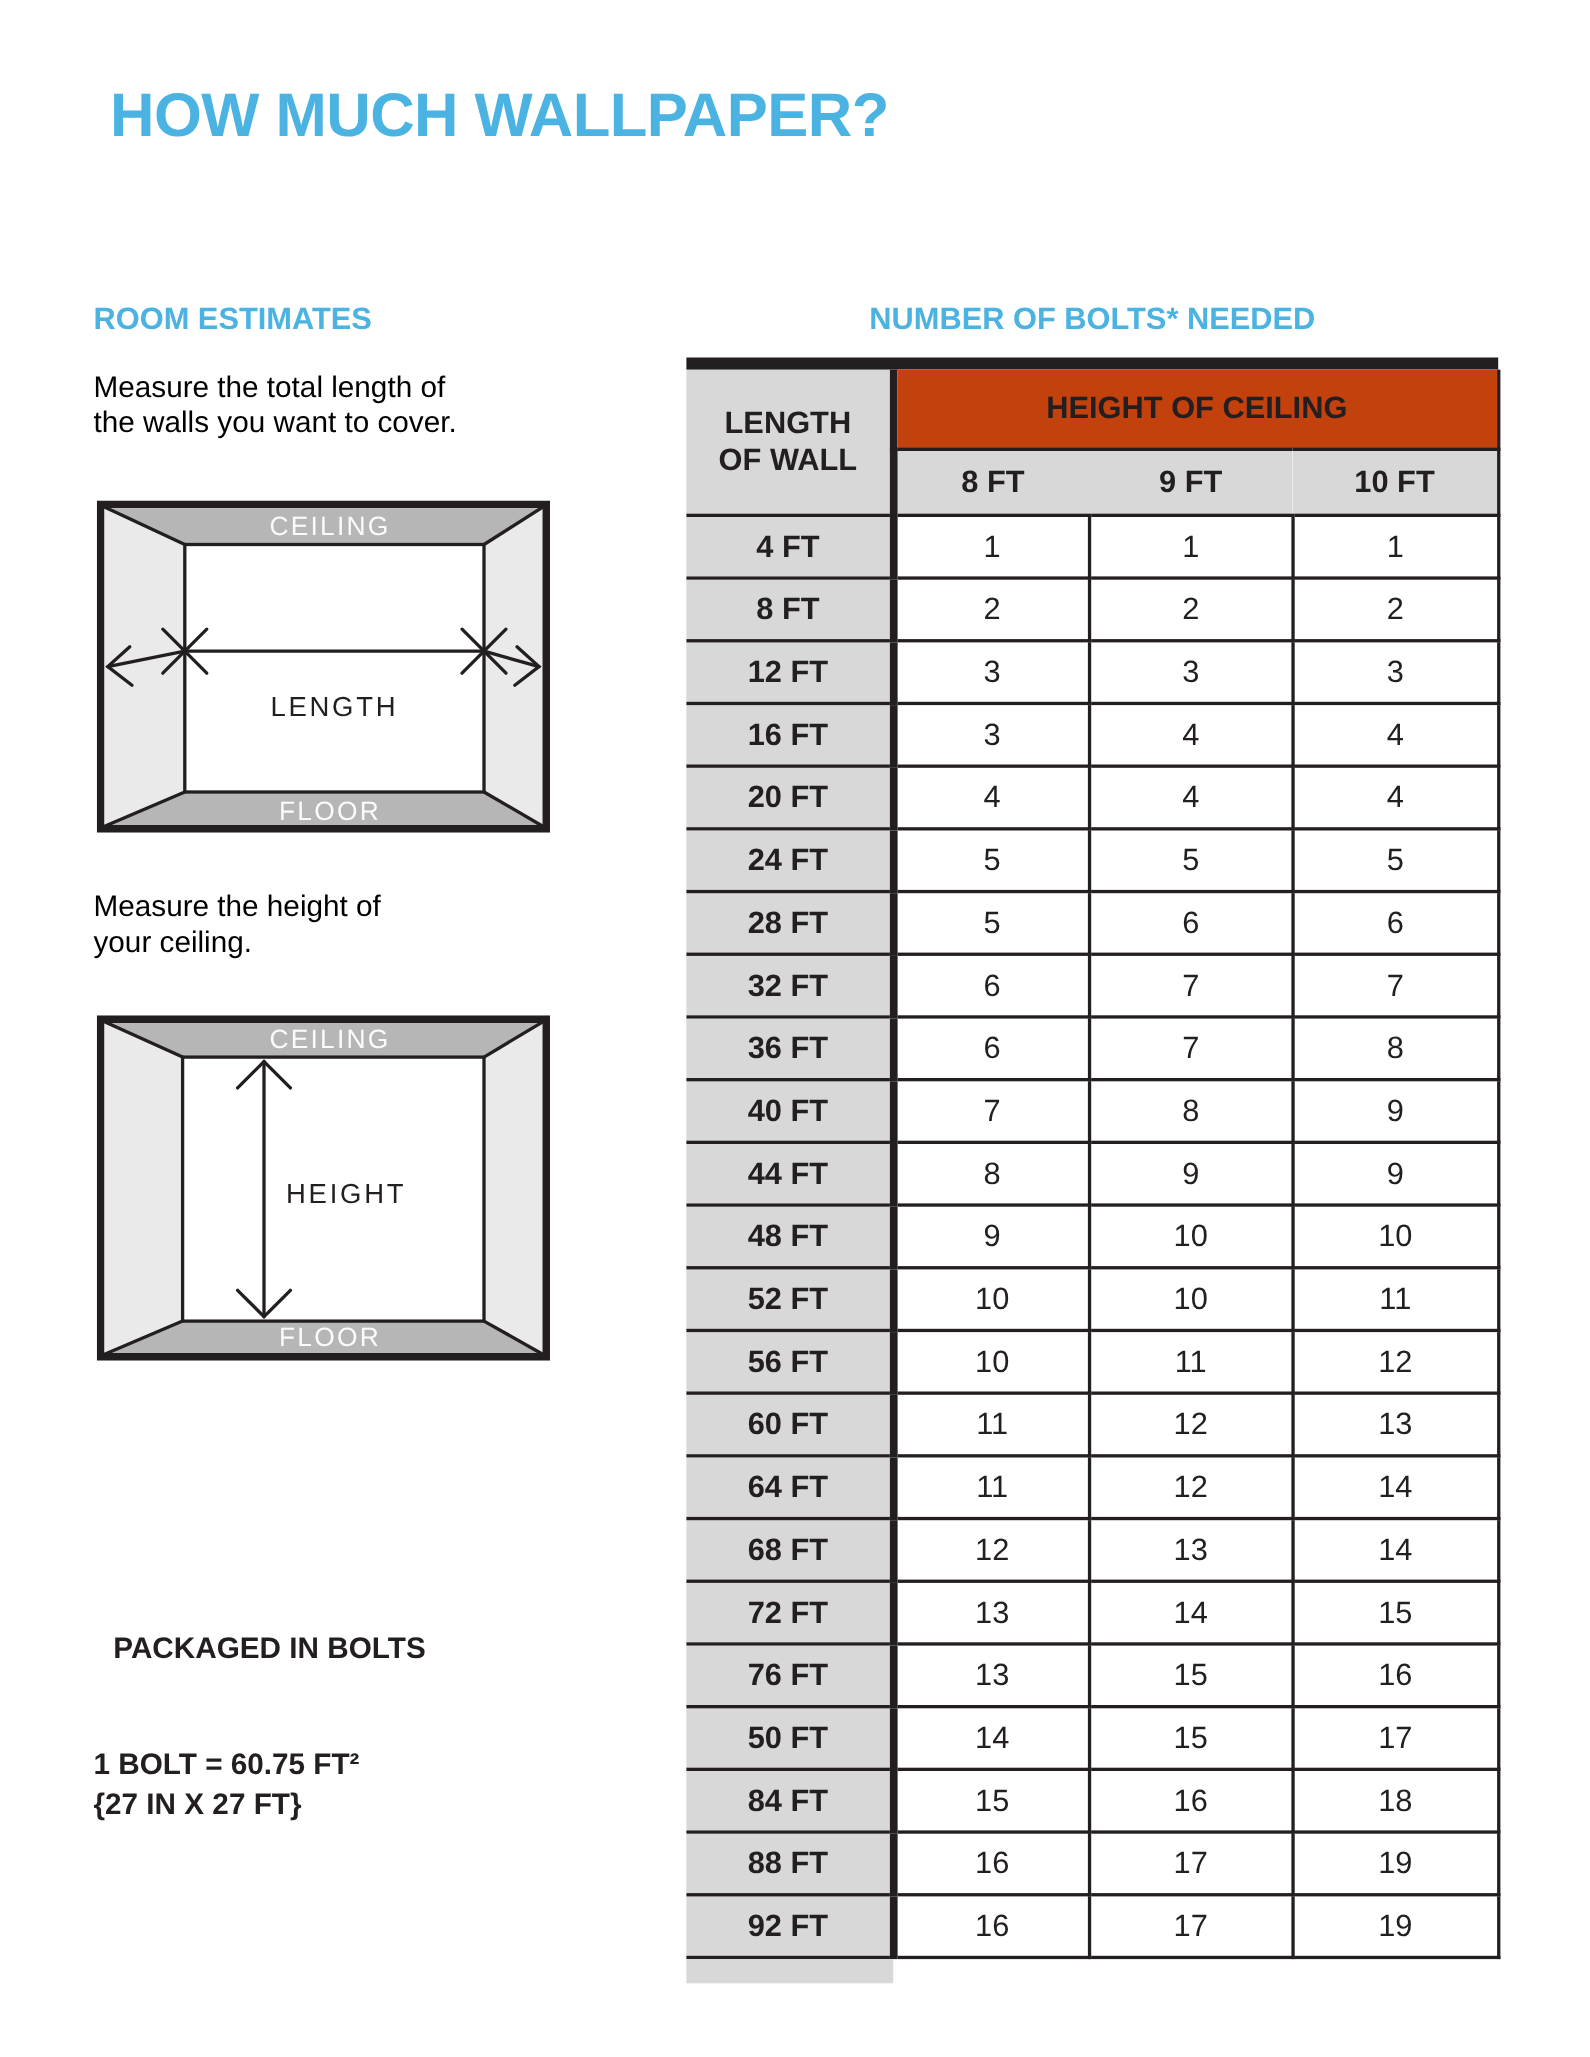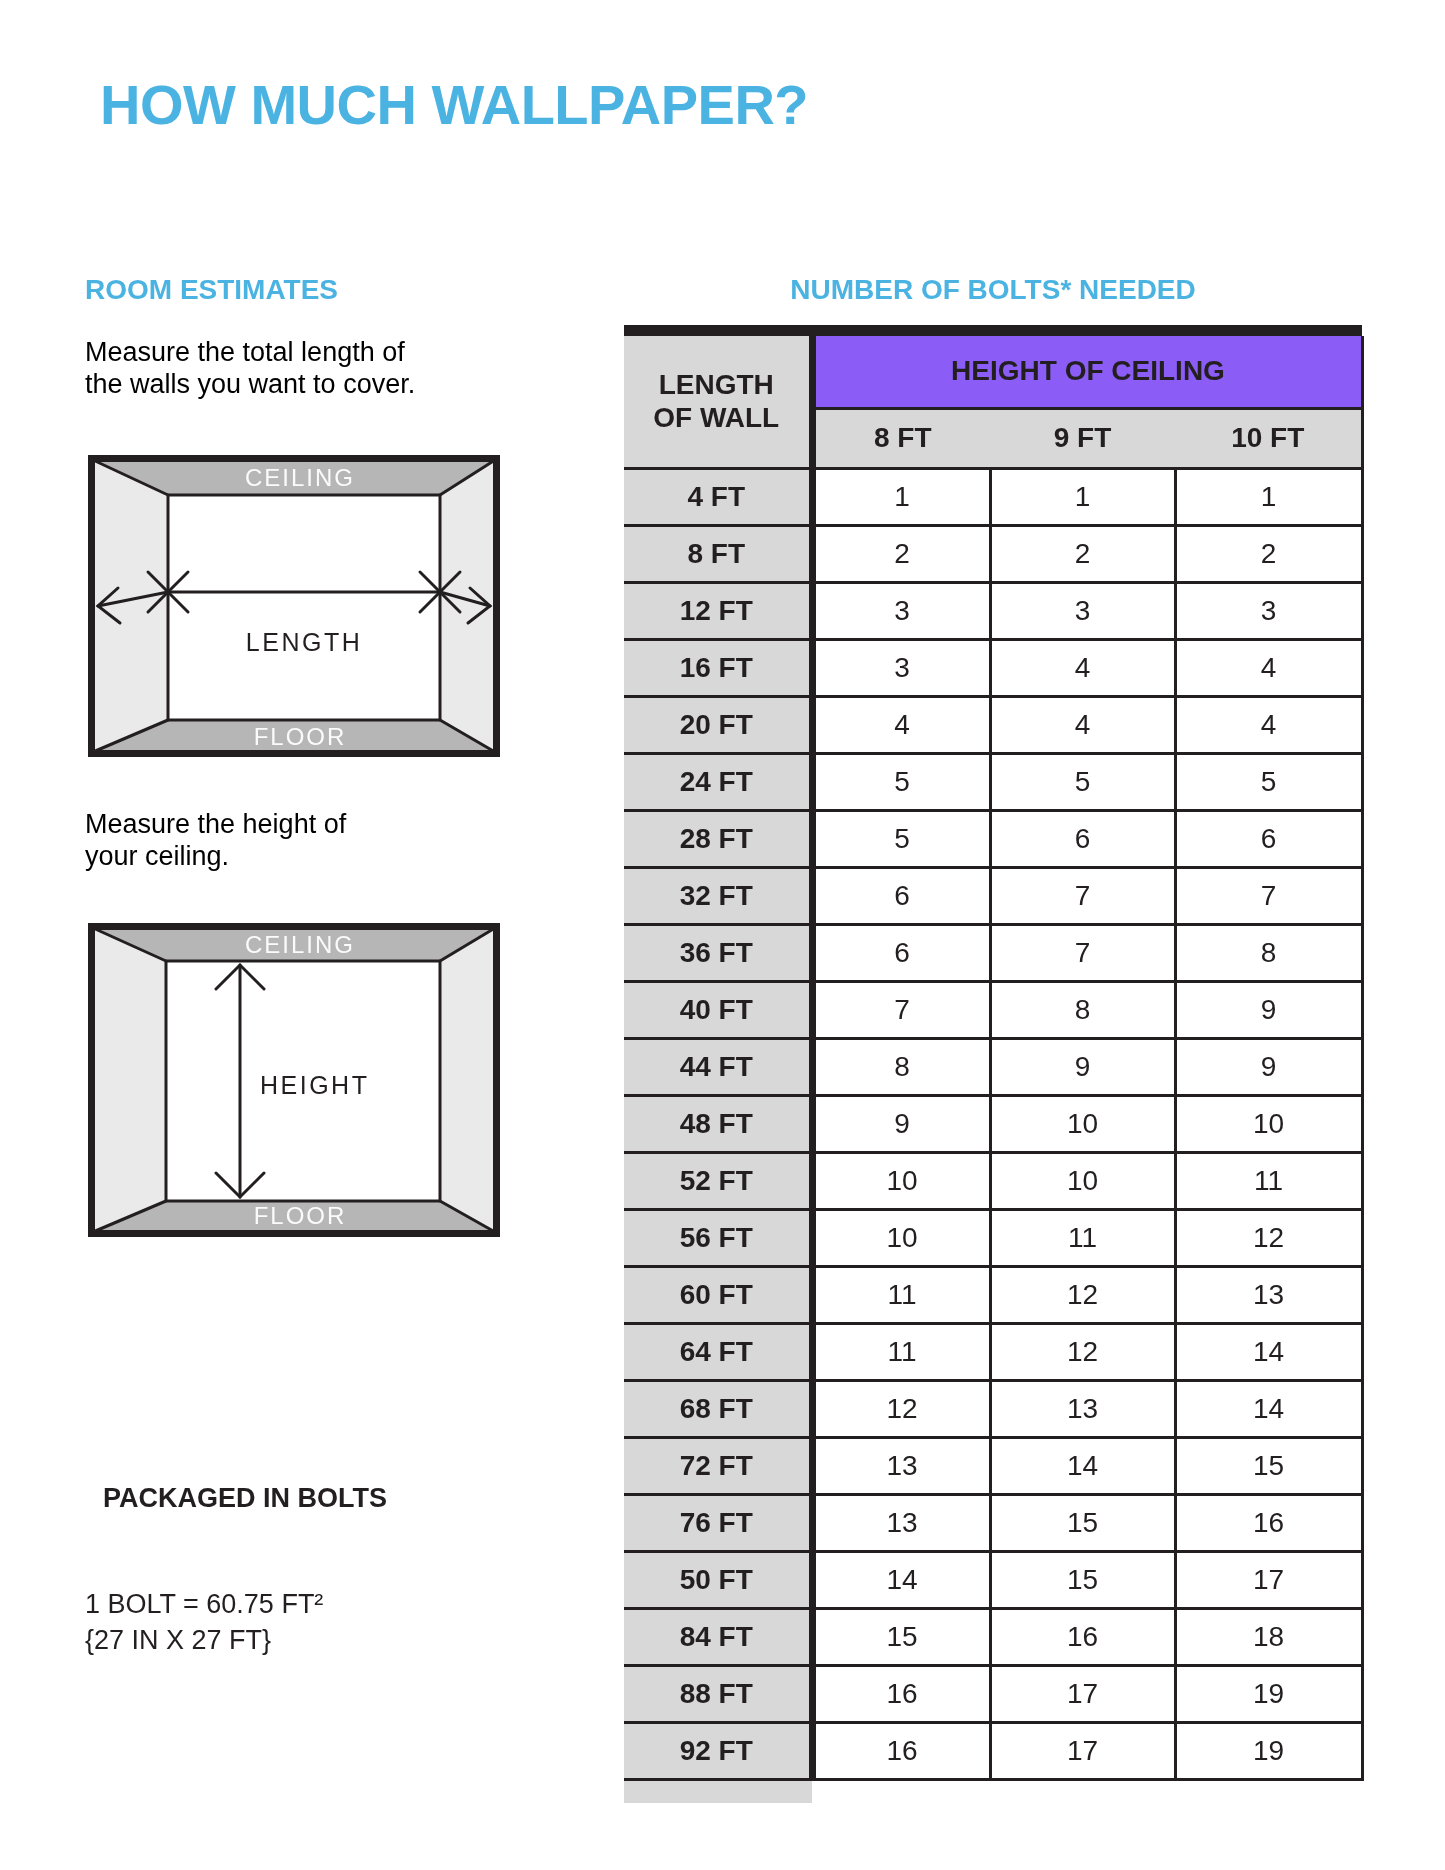--- a/index.html
+++ b/index.html
@@ -20,21 +20,21 @@
     position: absolute; left: 85px;
     font-size: 27px; line-height: 32px; color: #000000;
     white-space: pre-line;
   }
   .pos-p1 { top: 336px; }
   .pos-p2 { top: 808px; }
   .pos-p3 { top: 1282px; }
 
   .footnote { position: absolute; left: 85px; top: 1480px; font-size: 27px; font-weight: 700; line-height: 36px; }
   .footnote .fn2 { padding-left: 18px; }
-  .bolt-def { position: absolute; left: 85px; top: 1586px; font-size: 27px; font-weight: 400; line-height: 36px; white-space: pre-line; }
+  .bolt-def { position: absolute; left: 85px; top: 1586px; font-size: 27px; font-weight: 700; line-height: 36px; white-space: pre-line; }
 
   .diag { position: absolute; left: 88px; }
   .d1 { top: 455px; }
   .d2 { top: 923px; }
   .band-label { font-family: "Liberation Sans", "DejaVu Sans", sans-serif; font-size: 24px; fill: #fbfbfb; letter-spacing: 2px; }
   .measure-label { font-family: "Liberation Sans", "DejaVu Sans", sans-serif; font-size: 25px; fill: #231f20; letter-spacing: 2.5px; }
   .dline { stroke: #231f20; stroke-width: 3; fill: none; stroke-linecap: round; }
 
   .table-wrap { position: absolute; left: 624px; top: 274px; width: 738px; }
   .table-h { position: relative; display: block; text-align: center; width: 738px; }
@@ -47,21 +47,21 @@
   }
   th { font-weight: 700; }
   td { font-weight: 400; }
   tr.group-row { height: 72px; }
   tr.sub-row { height: 60px; }
   tr.data-row { height: 57px; }
   .wallcell {
     background: #d8d8d8; border-left: none; border-right: 7px solid #231f20;
     white-space: pre-line; line-height: 1.2;
   }
-  .groupcell { background: #8b5cf6; border-top: none; border-left: none; }
+  .groupcell { background: #c2410c; border-top: none; border-left: none; }
   .subh { background: #d8d8d8; border-left: none; border-right: none; }
   .subh.last { border-right: 3px solid #231f20; }
   .hdr-top { border-top: none; }
   .graytab { width: 188px; height: 22px; background: #d8d8d8; }
 </style>
 </head>
 <body>
 
 <div class="page">
 

